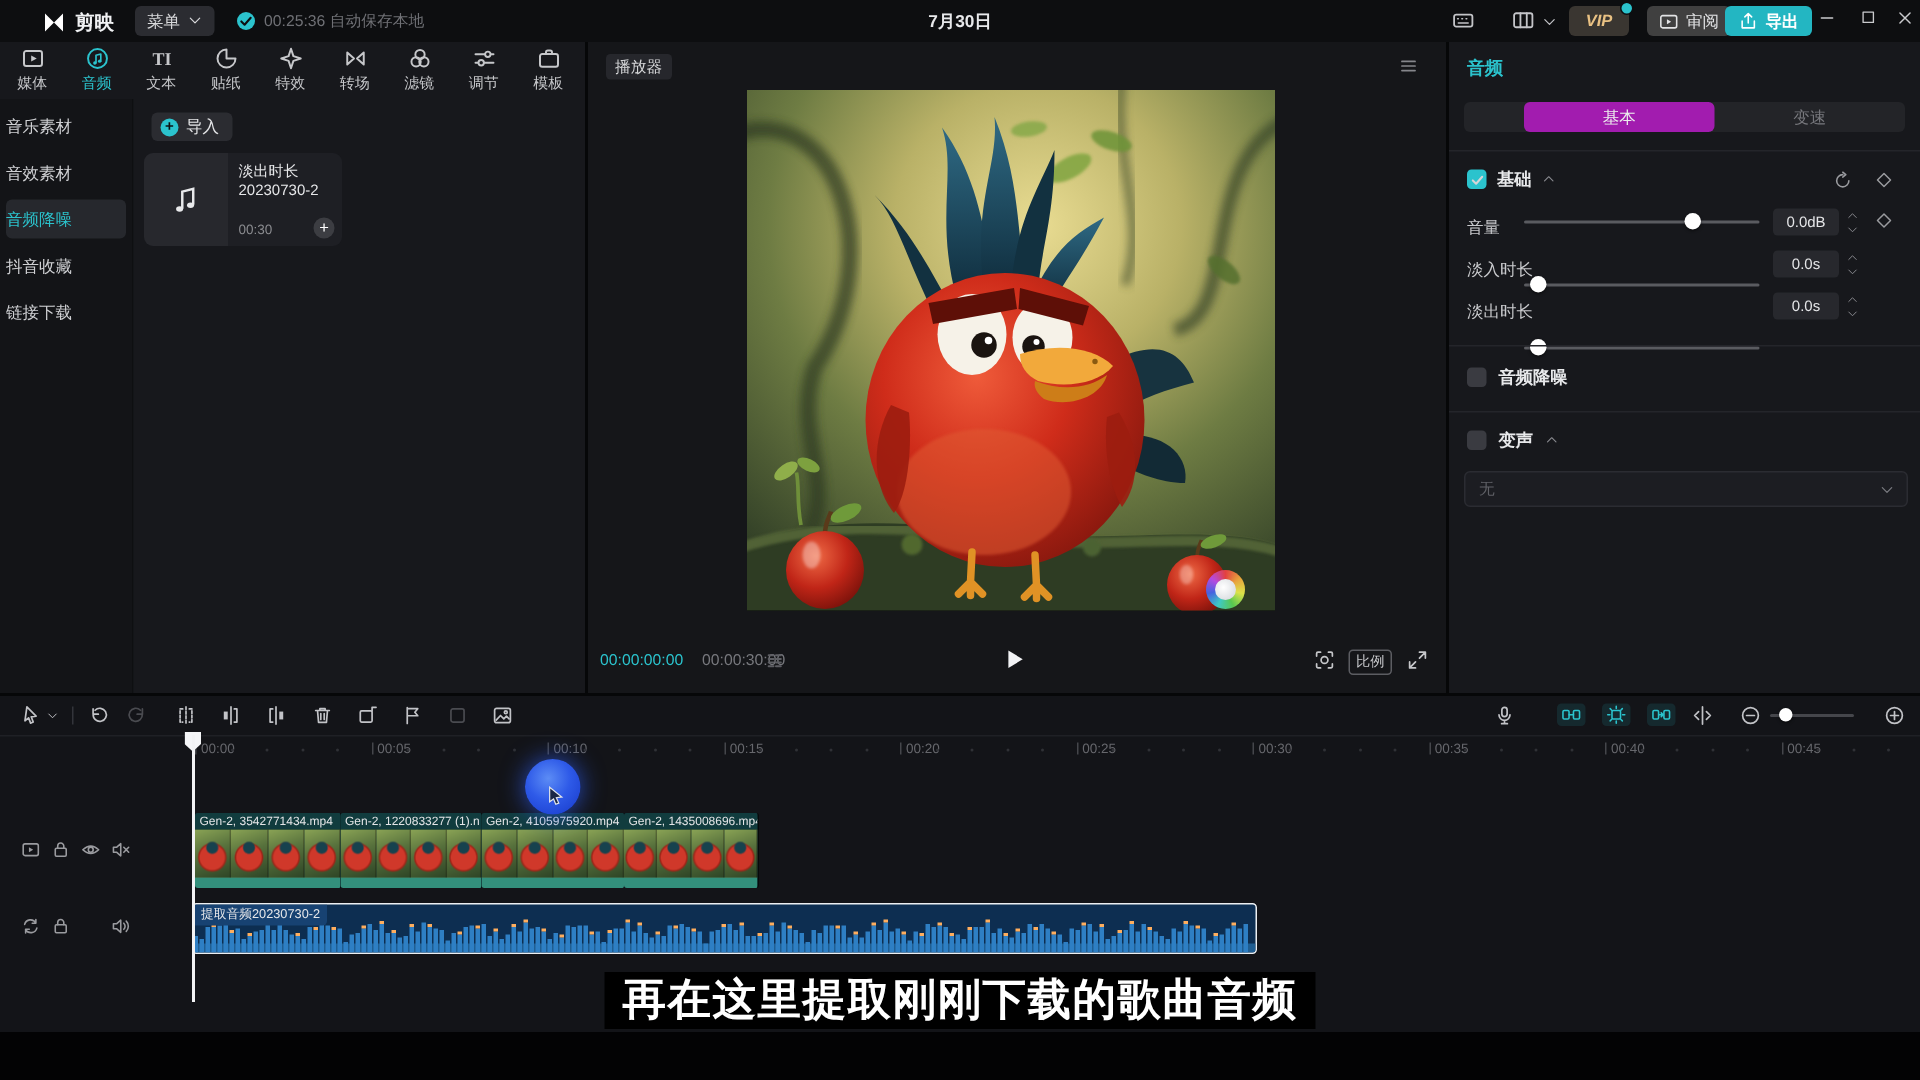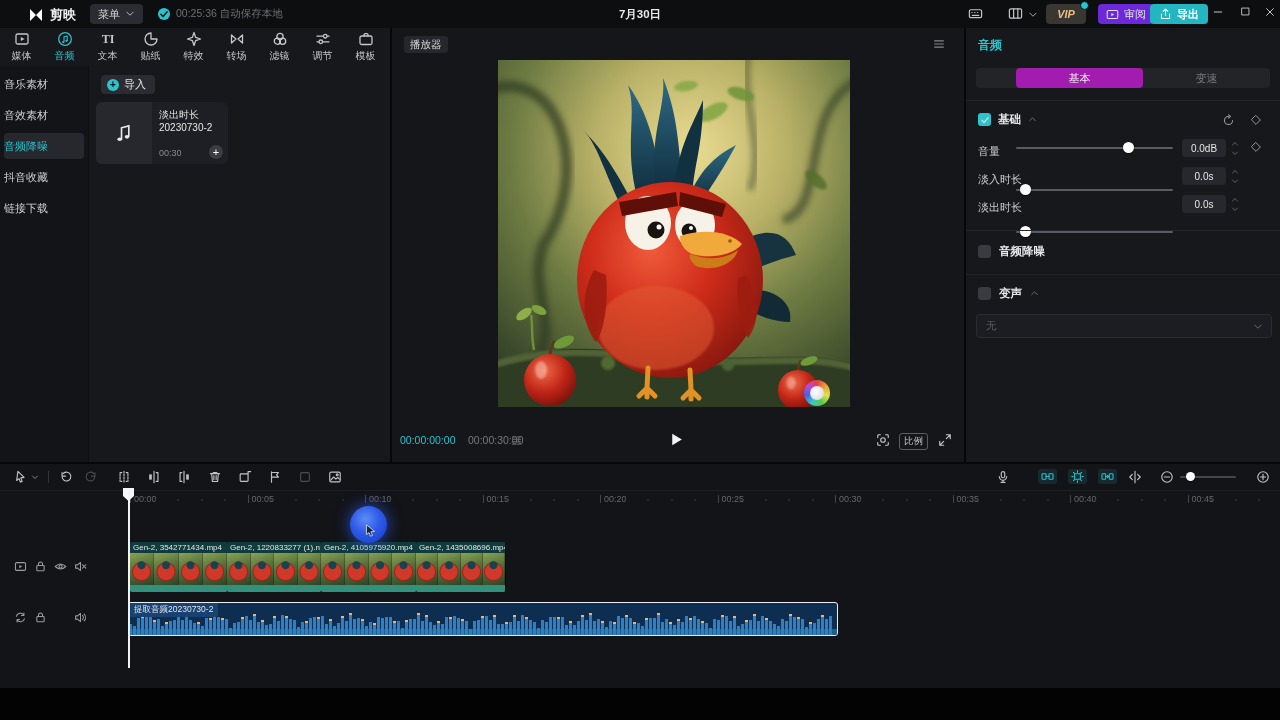--- a/index.html
+++ b/index.html
@@ -16,21 +16,21 @@
   .logo-text{font-size:13px;font-weight:bold;color:#f0f1f3;}
   .menu-btn{position:absolute;left:90px;top:4px;height:20px;padding:0 8px;background:#2b2c31;border-radius:4px;
             display:flex;align-items:center;gap:5px;color:#d8d9db;font-size:11px;}
   .autosave{position:absolute;left:158px;top:7px;display:flex;align-items:center;gap:6px;color:#6f7075;font-size:10.5px;}
   .save-dot{width:12px;height:12px;border-radius:50%;background:#2bc3cd;display:flex;align-items:center;justify-content:center;color:#0d0e10;}
   .proj-title{position:absolute;left:0;right:0;top:7px;text-align:center;font-size:11.5px;color:#e8e9eb;font-weight:bold;}
   .tb-ic{position:absolute;top:6px;color:#c3c4c8;}
   .vip{position:absolute;left:1046px;top:4px;width:40px;height:20px;background:#3a3631;border-radius:4px;
        display:flex;align-items:center;justify-content:center;color:#e9c183;font-weight:bold;font-style:italic;font-size:11px;}
   .vip-dot{position:absolute;right:-3px;top:-3px;width:7px;height:7px;border-radius:50%;background:#2bc3cd;border:1px solid #0d0e10;}
-  .review-btn{position:absolute;left:1098px;top:4px;height:20px;padding:0 8px;background:#6d28d9;border-radius:4px;
+  .review-btn{position:absolute;left:1098px;top:4px;height:20px;padding:0 8px;background:#404040;border-radius:4px;
        display:flex;align-items:center;gap:5px;color:#e2e3e5;}
   .export-btn{position:absolute;left:1150px;top:4px;height:20px;padding:0 9px;background:var(--export,#23b6c2);border-radius:4px;
        display:flex;align-items:center;gap:5px;color:#fff;font-weight:bold;}
   .winctl{position:absolute;top:6px;color:#c9cacd;}
 
   
   .left-panel{position:absolute;left:0;top:28px;width:390px;height:434px;background:#17181c;}
   .ribbon{position:absolute;left:0;top:2px;width:390px;height:34px;display:flex;}
   .ribbon-item{width:43px;height:34px;display:flex;flex-direction:column;align-items:center;justify-content:center;gap:2px;color:#c6c7ca;cursor:default;}
   .ribbon-item .ribbon-label{font-size:10.5px;transform:scale(.95);}
@@ -1064,13 +1064,16 @@
 
     <div class="click-highlight"></div>
     <span class="cursor-arrow ic">
         <svg width="13" height="13" viewBox="0 0 16 16">
           <path d="M3,1 L13,9 L8.5,9.6 L10.5,14 L8,15 L6.2,10.6 L3,13 Z" fill="#1a2744" stroke="#dfe3ea" stroke-width="1"></path>
         </svg>
       </span>
   </div>
 
   <div class="footer"></div>
+  <div class="subtitle-wrap">
+    <span class="subtitle">再在这里提取刚刚下载的歌曲音频</span>
+  </div>
 </div>
 
 </body></html>

